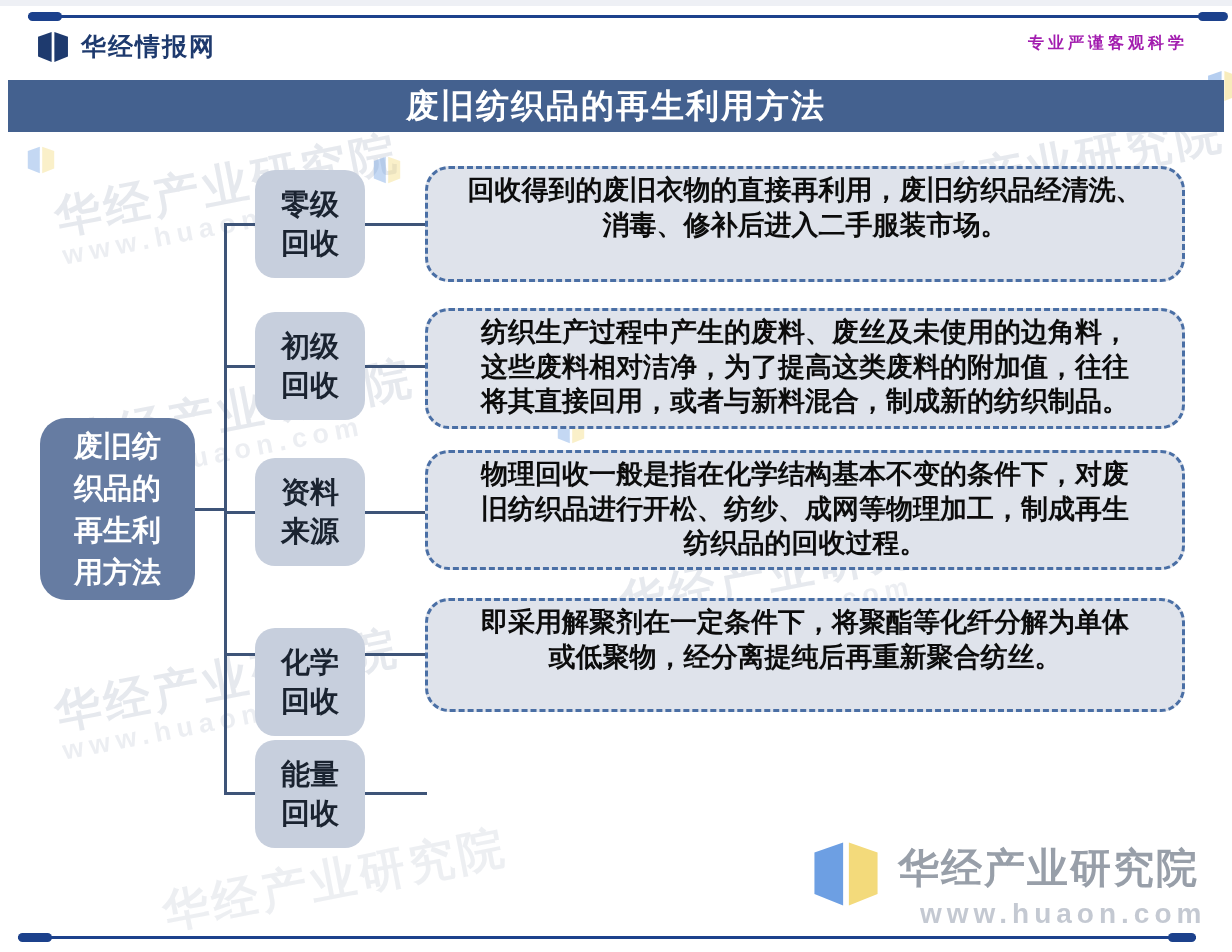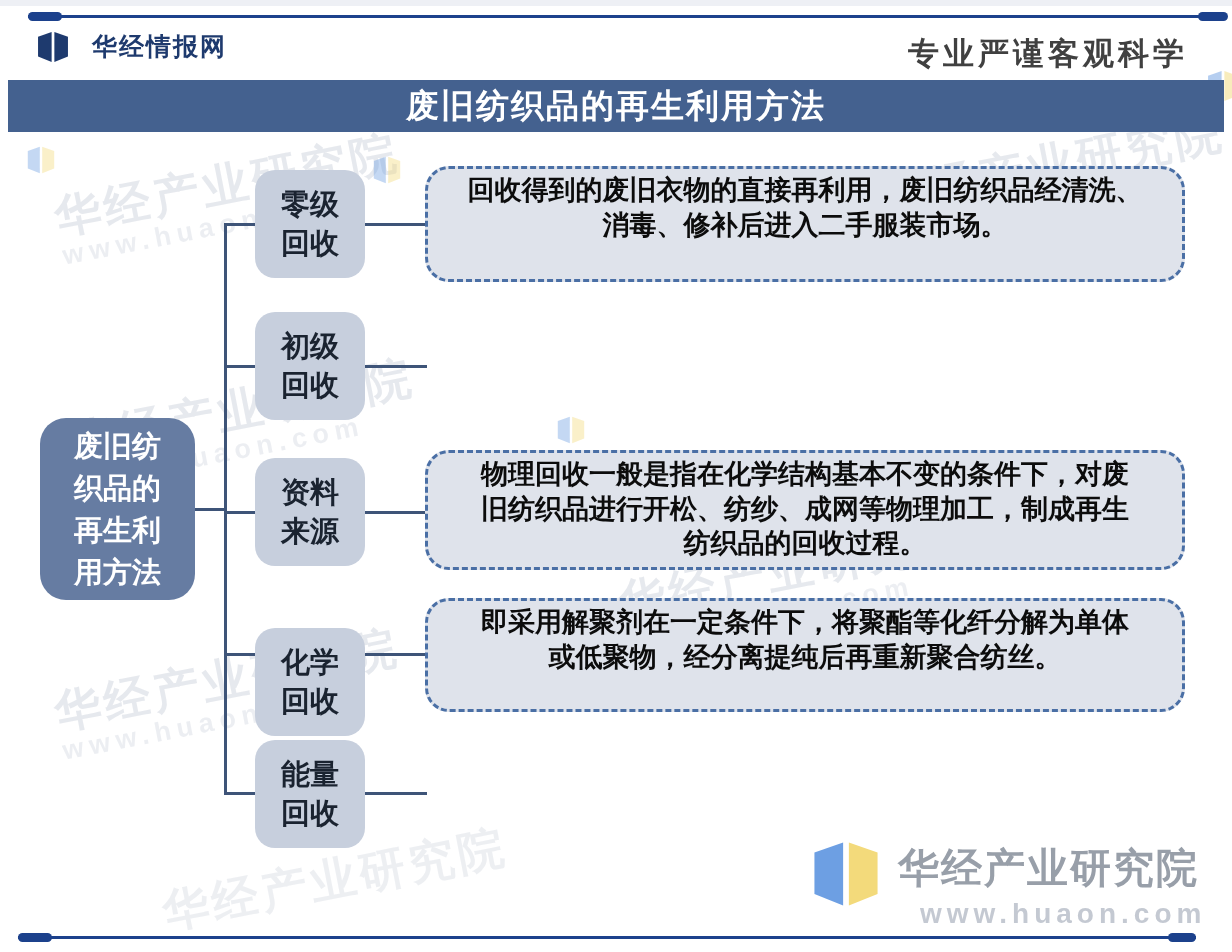--- a/index.html
+++ b/index.html
@@ -11,27 +11,27 @@
   *{box-sizing:border-box;margin:0;padding:0}
   body{font-family:"Liberation Sans","DejaVu Sans",sans-serif;background:#fff}
   #page{position:relative;width:1232px;height:952px;background:#ffffff;overflow:hidden}
 
   
   .rule{position:absolute;background:var(--accent_navy)}
   .rule-line{height:3px}
   .pill{position:absolute;height:9px;border-radius:5px;background:var(--accent_navy)}
 
   
-  .brand{position:absolute;left:36px;top:30px;display:flex;align-items:center;gap:22px}
+  .brand{position:absolute;left:36px;top:30px;display:flex;align-items:center;gap:11px}
   .brand-name{font-size:25px;font-weight:bold;color:var(--brand_navy);letter-spacing:2px}
   .logo svg{display:block}
   .logo-dark polygon{fill:var(--brand_navy)}
   .logo-color polygon.l{fill:var(--logo_blue)} .logo-color polygon.r{fill:var(--logo_yellow)}
-  .tagline{position:absolute;right:44px;top:33px;font-size:31px;font-weight:bold;
-           color:#404040;letter-spacing:4px}
+  .tagline{position:absolute;right:44px;top:33px;font-size:16px;font-weight:bold;
+           color:#a21caf;letter-spacing:4px}
 
   
   .title-bar{position:absolute;left:8px;top:80px;width:1216px;height:52px;
              background:var(--title_bar);display:flex;align-items:center;justify-content:center}
   .title-bar span{color:#fff;font-size:33px;font-weight:bold;letter-spacing:2px}
 
   
   .root-node{position:absolute;left:40px;top:418px;width:155px;height:182px;
              background:var(--root_fill);border-radius:26px;display:flex;
              align-items:center;justify-content:center}
@@ -182,20 +182,25 @@
       <span>化学回收</span>
       </div>
     <div class="branch-box r5">
       <span>能量回收</span>
       </div>
 
     <div class="desc-box d1">
       <span>回收得到的废旧衣物的直接再利用，废旧纺织品经清洗、
 消毒、修补后进入二手服装市场。</span>
       </div>
+    <div class="desc-box d2">
+      <span>纺织生产过程中产生的废料、废丝及未使用的边角料，
+这些废料相对洁净，为了提高这类废料的附加值，往往
+将其直接回用，或者与新料混合，制成新的纺织制品。</span>
+      </div>
     <div class="desc-box d4">
       <span>即采用解聚剂在一定条件下，将聚酯等化纤分解为单体
 或低聚物，经分离提纯后再重新聚合纺丝。</span>
       </div>
     <div class="desc-box d3">
       <span>物理回收一般是指在化学结构基本不变的条件下，对废
 旧纺织品进行开松、纺纱、成网等物理加工，制成再生
 纺织品的回收过程。</span>
       </div>
 

